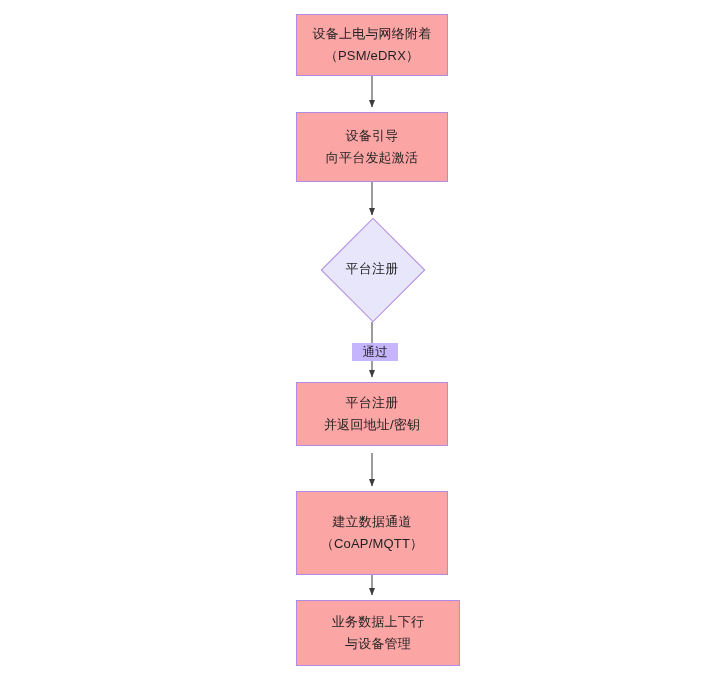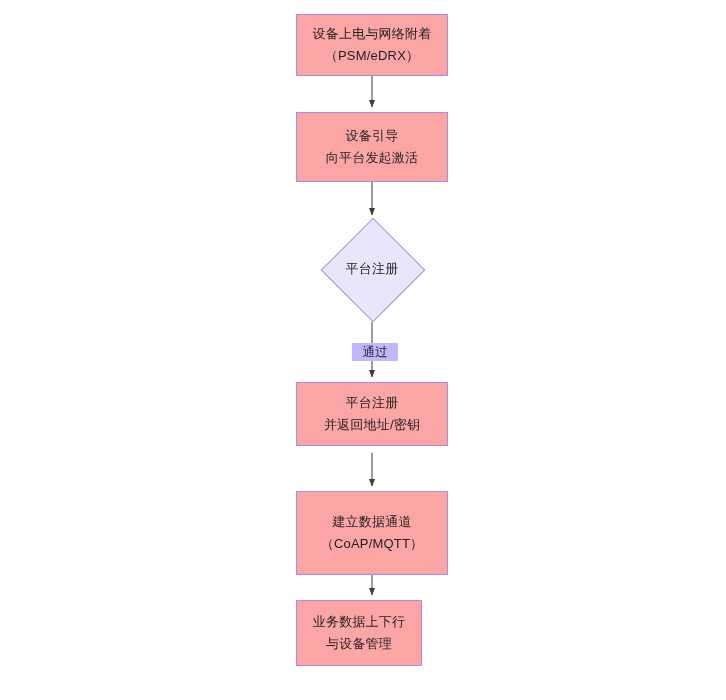--- a/index.html
+++ b/index.html
@@ -124,16 +124,16 @@
 <div class="node process" style="left:296px; top:382px; width:152px; height:64px;">
   <span class="node-label">平台注册
 并返回地址/密钥</span>
 </div>
 
 <div class="node process" style="left:296px; top:491px; width:152px; height:84px;">
   <span class="node-label">建立数据通道
 （CoAP/MQTT）</span>
 </div>
 
-<div class="node process" style="left:296px; top:600px; width:126px; height:66px;">
+<div class="node process" style="left:296px; top:600px; width:164px; height:66px;">
   <span class="node-label">业务数据上下行
 与设备管理</span>
 </div>
 
 </body></html>

